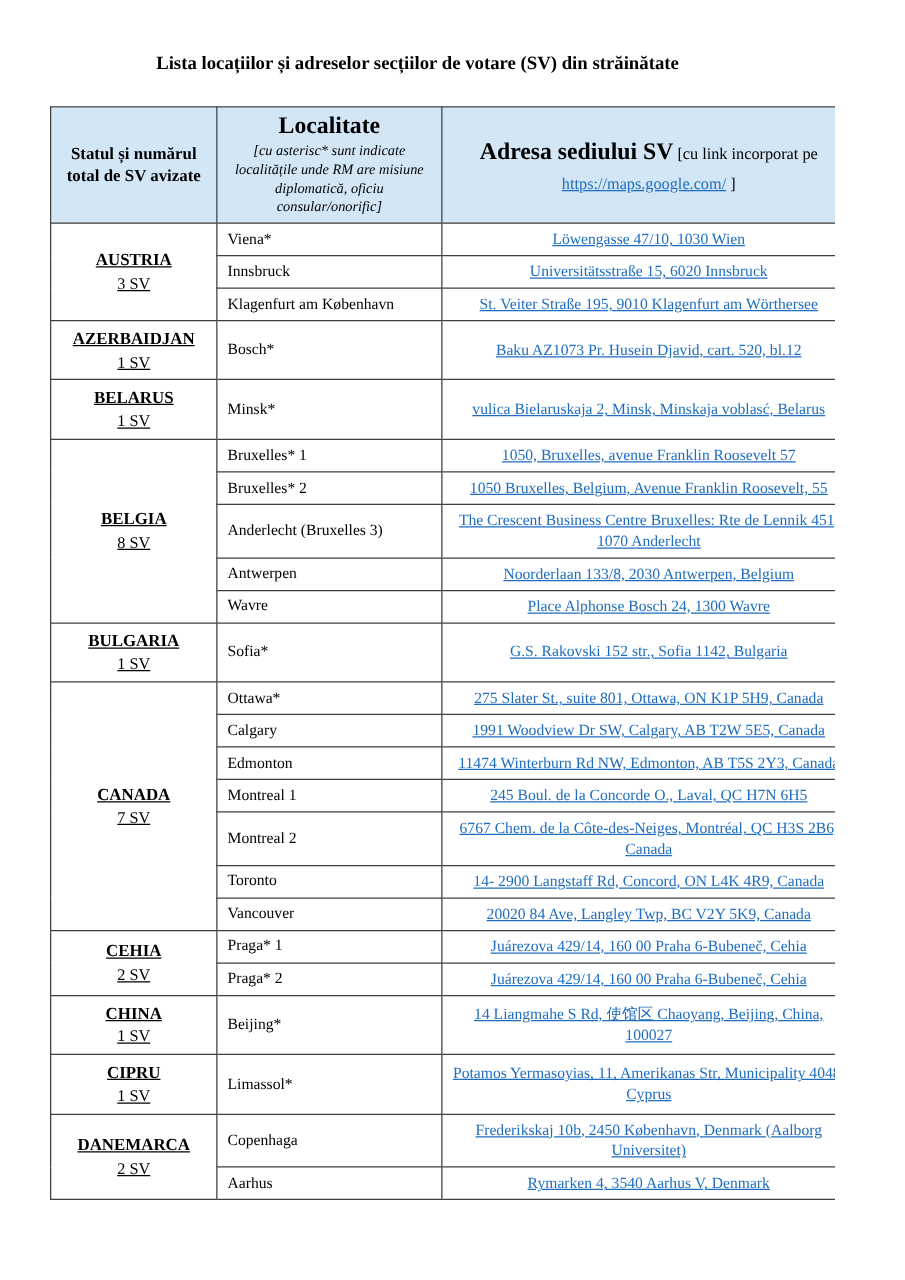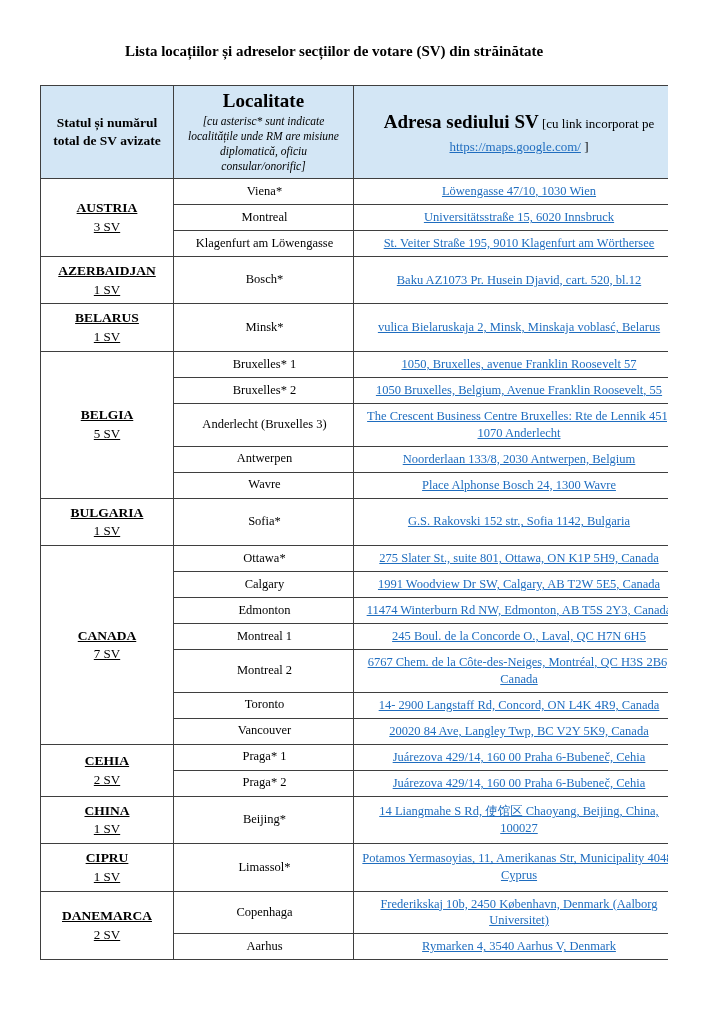--- a/index.html
+++ b/index.html
@@ -50,21 +50,21 @@
   tbody tr { height: 26px; }
   td.country {
     text-align: center;
     font-weight: bold;
     font-size: 13.5px;
     line-height: 1.45;
     text-decoration: underline;
   }
   td.country .ccount { font-weight: normal; font-size: 13px; }
   td.locality {
-    text-align: center;
+    text-align: left;
     font-size: 12.5px;
     padding-left: 8px;
     line-height: 1.25;
   }
   td.address { text-align: center; font-size: 12.5px; line-height: 1.35; }
   a.link { color: #1f6dbf; text-decoration: underline; cursor: pointer; }
 </style>
 </head>
 <body>
 
@@ -95,25 +95,25 @@
     <tbody id="table-body">
         <tr>
           <td class="country" rowspan="3">
             <div>AUSTRIA</div>
             <div class="ccount">3 SV</div>
           </td>
           <td class="locality">Viena*</td>
           <td class="address"><a class="link" href="#">Löwengasse 47/10, 1030 Wien</a></td>
         </tr>
         <tr>
-          <td class="locality">Montreal</td>
+          <td class="locality">Innsbruck</td>
           <td class="address"><a class="link" href="#">Universitätsstraße 15, 6020 Innsbruck</a></td>
         </tr>
         <tr>
-          <td class="locality">Klagenfurt am Löwengasse</td>
+          <td class="locality">Klagenfurt am København</td>
           <td class="address"><a class="link" href="#">St. Veiter Straße 195, 9010 Klagenfurt am Wörthersee</a></td>
         </tr>
         <tr>
           <td class="country" rowspan="1">
             <div>AZERBAIDJAN</div>
             <div class="ccount">1 SV</div>
           </td>
           <td class="locality">Bosch*</td>
           <td class="address"><a class="link" href="#">Baku AZ1073 Pr. Husein Djavid, cart. 520, bl.12</a></td>
         </tr>
@@ -121,21 +121,21 @@
           <td class="country" rowspan="1">
             <div>BELARUS</div>
             <div class="ccount">1 SV</div>
           </td>
           <td class="locality">Minsk*</td>
           <td class="address"><a class="link" href="#">vulica Bielaruskaja 2, Minsk, Minskaja voblasć, Belarus</a></td>
         </tr>
         <tr>
           <td class="country" rowspan="5">
             <div>BELGIA</div>
-            <div class="ccount">5 SV</div>
+            <div class="ccount">8 SV</div>
           </td>
           <td class="locality">Bruxelles* 1</td>
           <td class="address"><a class="link" href="#">1050, Bruxelles, avenue Franklin Roosevelt 57</a></td>
         </tr>
         <tr>
           <td class="locality">Bruxelles* 2</td>
           <td class="address"><a class="link" href="#">1050 Bruxelles, Belgium, Avenue Franklin Roosevelt, 55</a></td>
         </tr>
         <tr>
           <td class="locality">Anderlecht (Bruxelles 3)</td>

